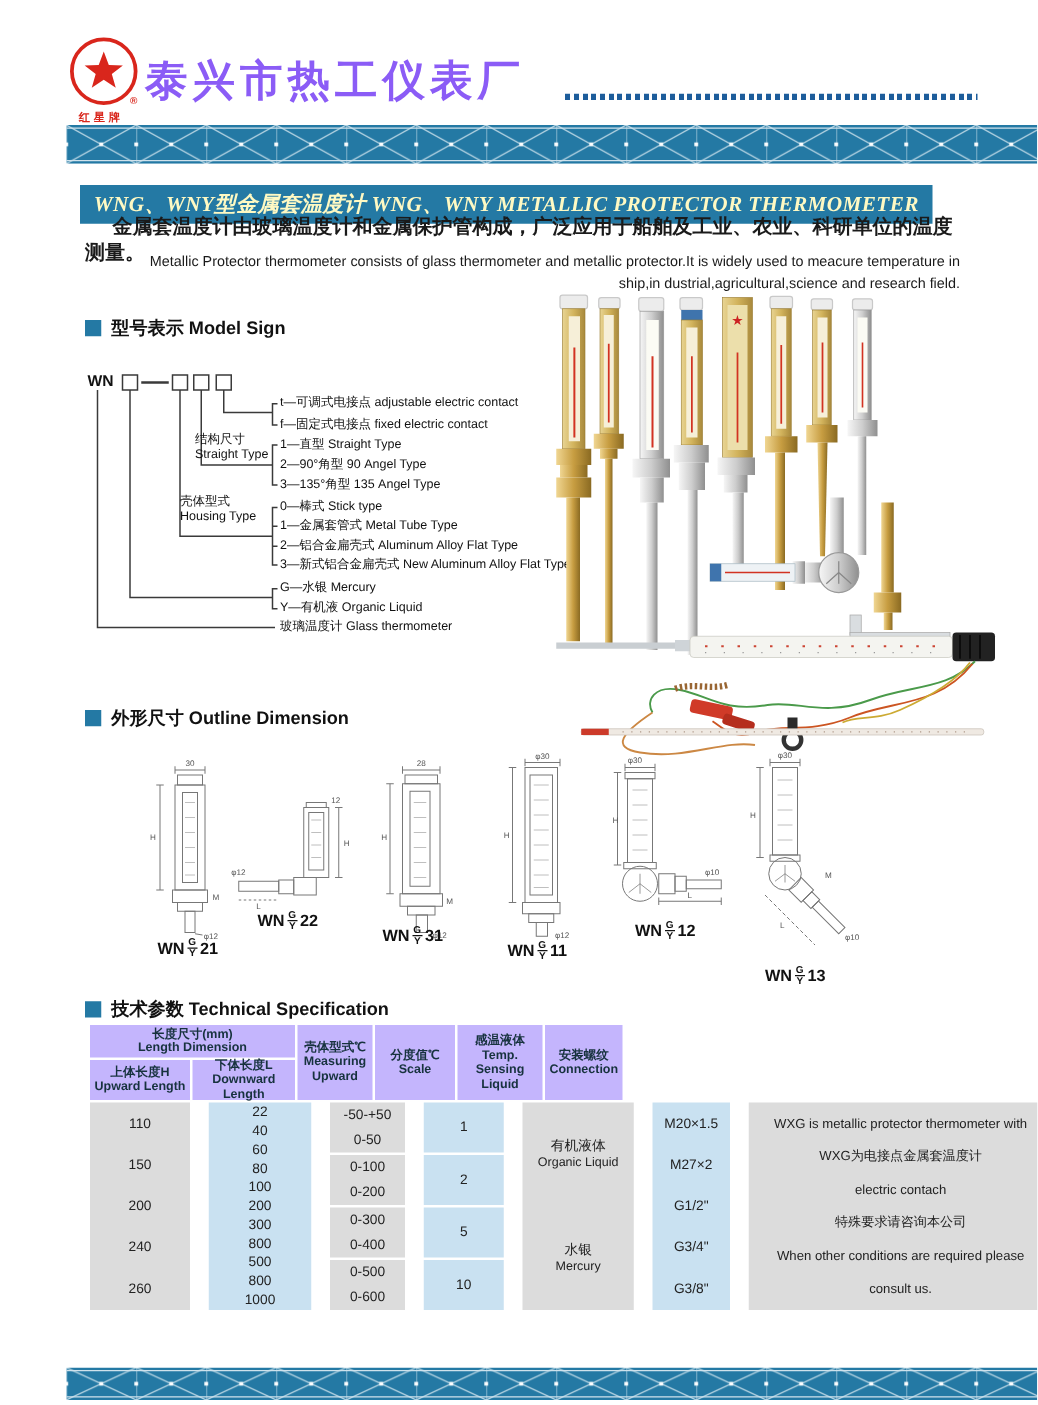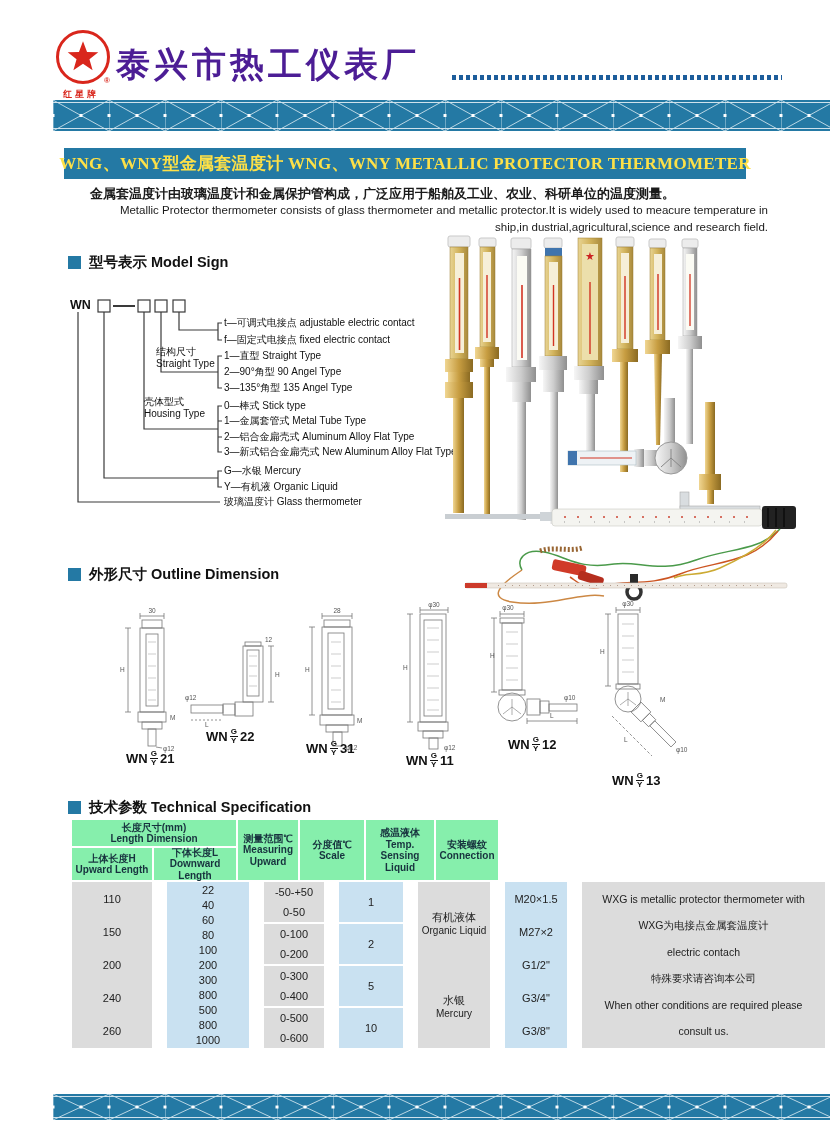--- a/index.html
+++ b/index.html
@@ -4,32 +4,32 @@
 <style>
   html,body{margin:0;padding:0;background:#fff;}
   .page{position:relative;width:830px;height:1124px;background:#fff;overflow:hidden;
         font-family:"Liberation Sans",sans-serif;color:#222;}
   .abs{position:absolute;}
 
   
   .logo-circle{position:absolute;left:56px;top:30px;width:48px;height:48px;border:3px solid #d9261c;border-radius:50%;display:flex;align-items:center;justify-content:center;}
   .logo-reg{position:absolute;left:104px;top:76px;font-size:8px;color:#d9261c;font-weight:bold;}
   .brand{position:absolute;left:48px;top:88px;width:66px;text-align:center;font-size:9px;letter-spacing:3px;color:#d9261c;font-weight:bold;white-space:nowrap;}
-  .company{position:absolute;left:116px;top:42px;font-size:34px;font-weight:bold;letter-spacing:4px;color:#4c1d95;white-space:nowrap;}
+  .company{position:absolute;left:116px;top:42px;font-size:34px;font-weight:bold;letter-spacing:4px;color:#8b5cf6;white-space:nowrap;}
   .dotline{position:absolute;left:452px;top:75px;width:330px;height:5px;
            background:repeating-linear-gradient(90deg,#1d5d9b 0 4px,transparent 4px 7px);}
   .band{position:absolute;display:block;}
 
   
   .title-bar{position:absolute;left:64px;top:148px;width:682px;height:31px;background:#2479a4;
              display:flex;align-items:center;justify-content:center;}
-  .title-bar span{color:#fde047;font-family:"Liberation Serif",serif;font-weight:bold;font-size:17px;letter-spacing:.3px;white-space:nowrap;}
+  .title-bar span{color:#fef9c3;font-family:"Liberation Serif",serif;font-weight:bold;font-size:17px;letter-spacing:.3px;white-space:nowrap;font-style:italic;}
 
   
-  .intro-cn{position:absolute;left:68px;top:185px;width:700px;font-size:13px;font-weight:bold;color:#1a1a1a;text-indent:22px;}
+  .intro-cn{position:absolute;left:68px;top:171px;width:700px;font-size:16px;font-weight:bold;color:#1a1a1a;text-indent:22px;}
   .intro-en{position:absolute;left:68px;top:202px;width:700px;font-size:11.5px;color:#1a1a1a;line-height:17px;text-indent:24px;text-align:right;}
 
   
   .sec-head{position:absolute;font-size:14.5px;font-weight:600;color:#111;display:flex;align-items:center;white-space:nowrap;}
   .sec-sq{display:inline-block;width:13px;height:13px;background:#2479a4;margin-right:8px;}
 
   
   .ms-wrap{position:absolute;left:70px;top:290px;width:395px;height:232px;}
   .ms-wn{position:absolute;left:0;top:8px;font-size:12.5px;font-weight:bold;color:#111;}
   .ms-item{position:absolute;left:154px;font-size:10px;color:#111;white-space:nowrap;line-height:13px;}
@@ -38,21 +38,21 @@
   
   .od-cap{position:absolute;font-size:13px;font-weight:bold;color:#111;display:flex;align-items:center;white-space:nowrap;}
   .frac{display:inline-flex;flex-direction:column;align-items:center;font-size:8px;line-height:8px;margin:0 2px;font-weight:bold;}
   .fn{border-bottom:1px solid #111;padding:0 1px;}
   .od svg{display:block;}
 
   
   .tbl-head{position:absolute;left:72px;top:820px;display:grid;
             grid-template-columns:80px 82px 60px 64px 68px 62px 243px;
             grid-template-rows:26px 32px;gap:2px;}
-  .th{background:#86efac;color:#17323e;font-size:10px;font-weight:bold;line-height:11.5px;
+  .th{background:#c4b5fd;color:#17323e;font-size:10px;font-weight:bold;line-height:11.5px;
       display:flex;flex-direction:column;align-items:center;justify-content:center;text-align:center;}
   .th.span2{grid-row:1 / 3;}
   .tbl-body{position:absolute;left:72px;top:882px;display:flex;gap:15px;height:166px;}
   .col{display:flex;flex-direction:column;font-size:11px;color:#222;text-align:center;}
   .col .v{display:flex;align-items:center;justify-content:center;}
   .gray{background:#dcdcdc;}
   .blue{background:#c9e1f1;}
   .col-even{justify-content:space-around;}
   .grpcol{gap:2px;}
   .grp{flex:1;display:flex;flex-direction:column;justify-content:space-around;}
@@ -500,21 +500,21 @@
     <span class="sec-sq"></span>
     <span>技术参数 Technical Specification</span>
   </div>
 
   <div class="tbl-head">
     <div class="th" style="grid-column:1 / 3">
       <div>长度尺寸(mm)</div>
         <div>Length Dimension</div>
     </div>
     <div class="th span2" style="grid-column:3">
-      <div>测量范围℃</div>
+      <div>壳体型式℃</div>
         <div>Measuring</div>
         <div>Upward</div>
     </div>
     <div class="th span2" style="grid-column:4">
       <div>分度值℃</div>
         <div>Scale</div>
     </div>
     <div class="th span2" style="grid-column:5">
       <div>感温液体</div>
         <div>Temp.</div>
@@ -573,21 +573,21 @@
           <div class="v">0-500</div>
           <div class="v">0-600</div>
         </div>
     </div>
     <div class="col grpcol" style="width:64px">
       <div class="grp1 blue">1</div>
       <div class="grp1 blue">2</div>
       <div class="grp1 blue">5</div>
       <div class="grp1 blue">10</div>
     </div>
-    <div class="col col-even gray" style="width:72px">
+    <div class="col col-even gray" style="width:89px">
       <div class="liq">
           <span>有机液体</span>
           <span style="font-size:10px">Organic Liquid</span>
         </div>
       <div class="liq">
           <span>水银</span>
           <span style="font-size:10px">Mercury</span>
         </div>
     </div>
     <div class="col col-even blue" style="width:62px">

